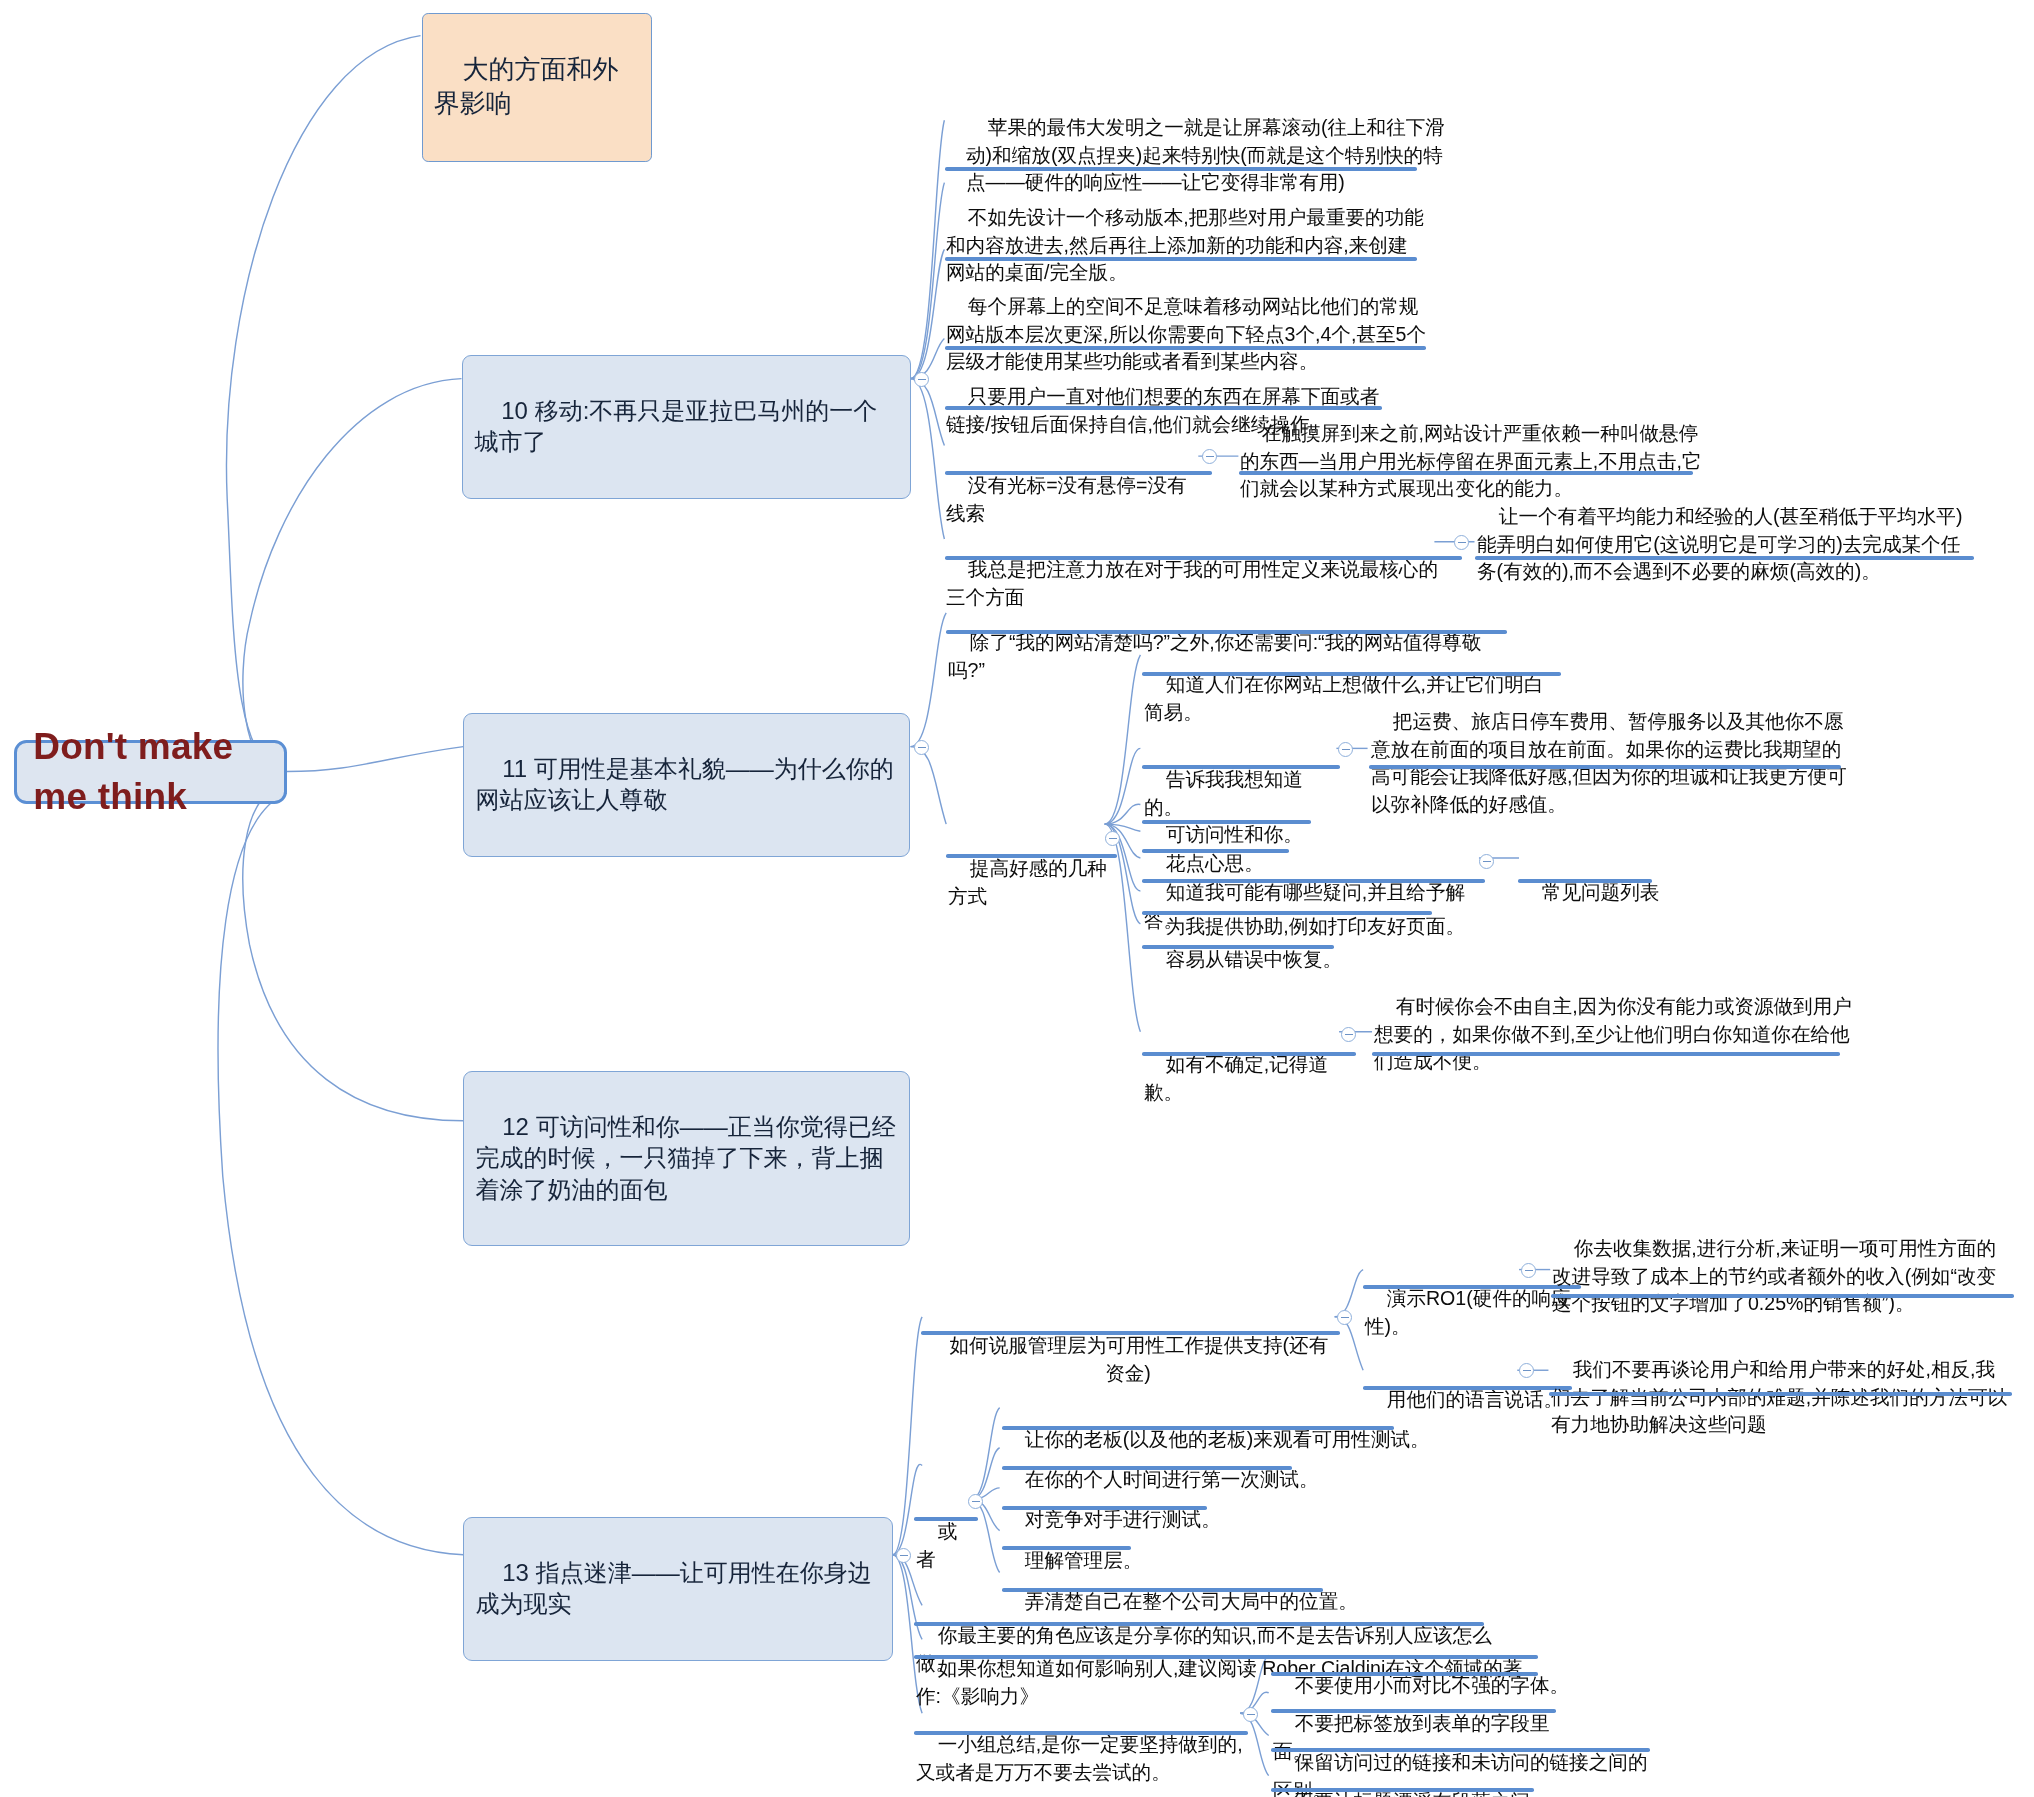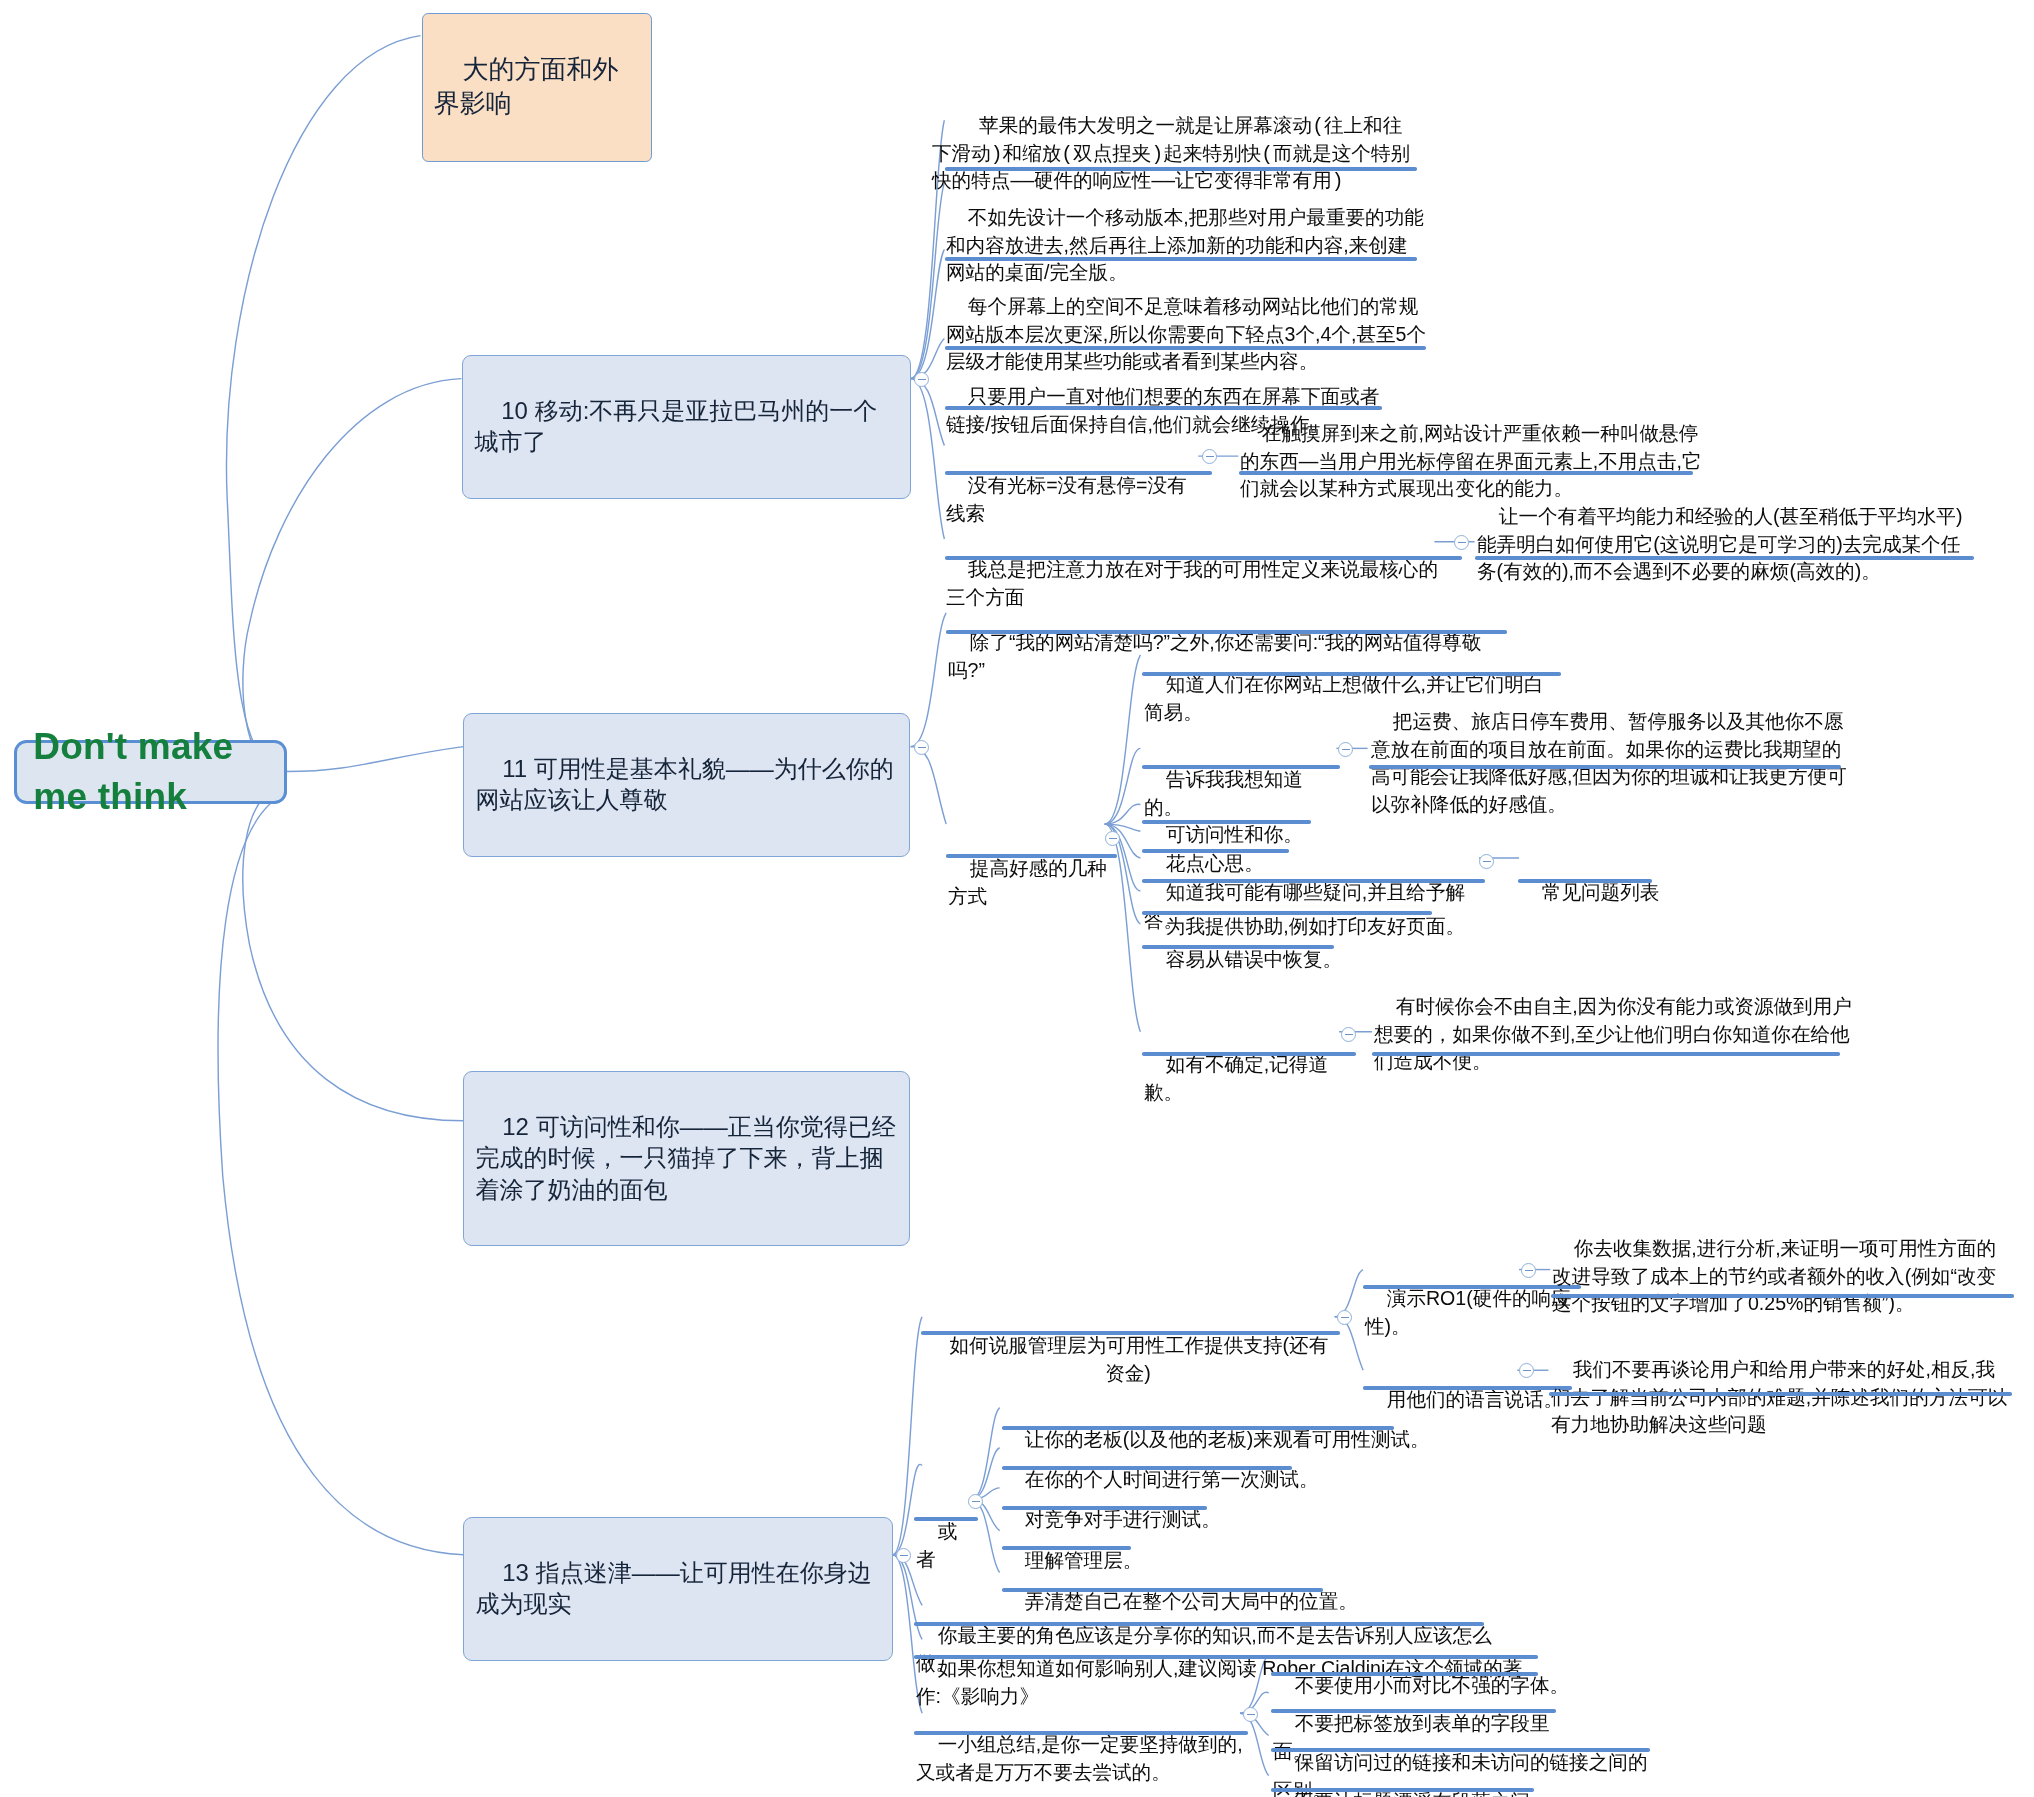--- a/index.html
+++ b/index.html
@@ -30,21 +30,21 @@
     white-space: pre-wrap;
     line-height: 1.35;
     color: #111111;
   }
 
   
   .root {
     background: #dde5f0;
     border: 3.6px solid #5b8fd4;
     border-radius: 12.5px;
-    color: #15803d;
+    color: #7f1d1d;
     font-weight: bold;
     font-size: 37px;
     letter-spacing: 0.2px;
     display: flex;
     align-items: center;
     justify-content: center;
     padding: 5.3px 16px;
   }
 
   
@@ -180,21 +180,21 @@
 
   <div class="node boxed" style="left:463px; top:1071px; width:447px;">
     <span>12 可访问性和你——正当你觉得已经完成的时候，一只猫掉了下来，背上捆着涂了奶油的面包</span>
   </div>
 
   <div class="node boxed" style="left:463px; top:1517px; width:430px;">
     <span>13 指点迷津——让可用性在你身边成为现实</span>
   </div>
   <div class="toggle" style="left:896px; top:1548px;"></div>
 
-  <div class="node leaf" style="left:932px; top:86px; width:481px;font-family:Liberation Mono, monospace;">
+  <div class="node leaf" style="left:966px; top:86px; width:481px;">
     <span>苹果的最伟大发明之一就是让屏幕滚动(往上和往下滑动)和缩放(双点捏夹)起来特别快(而就是这个特别快的特点——硬件的响应性——让它变得非常有用)</span>
   </div>
   <div class="bar" style="left:945px; top:167px; width:472px;"></div>
 
   <div class="node leaf" style="left:946px; top:176px; width:481px;">
     <span>不如先设计一个移动版本,把那些对用户最重要的功能和内容放进去,然后再往上添加新的功能和内容,来创建网站的桌面/完全版。</span>
   </div>
   <div class="bar" style="left:945px; top:257px; width:472px;"></div>
 
   <div class="node leaf" style="left:946px; top:265px; width:488px;">

